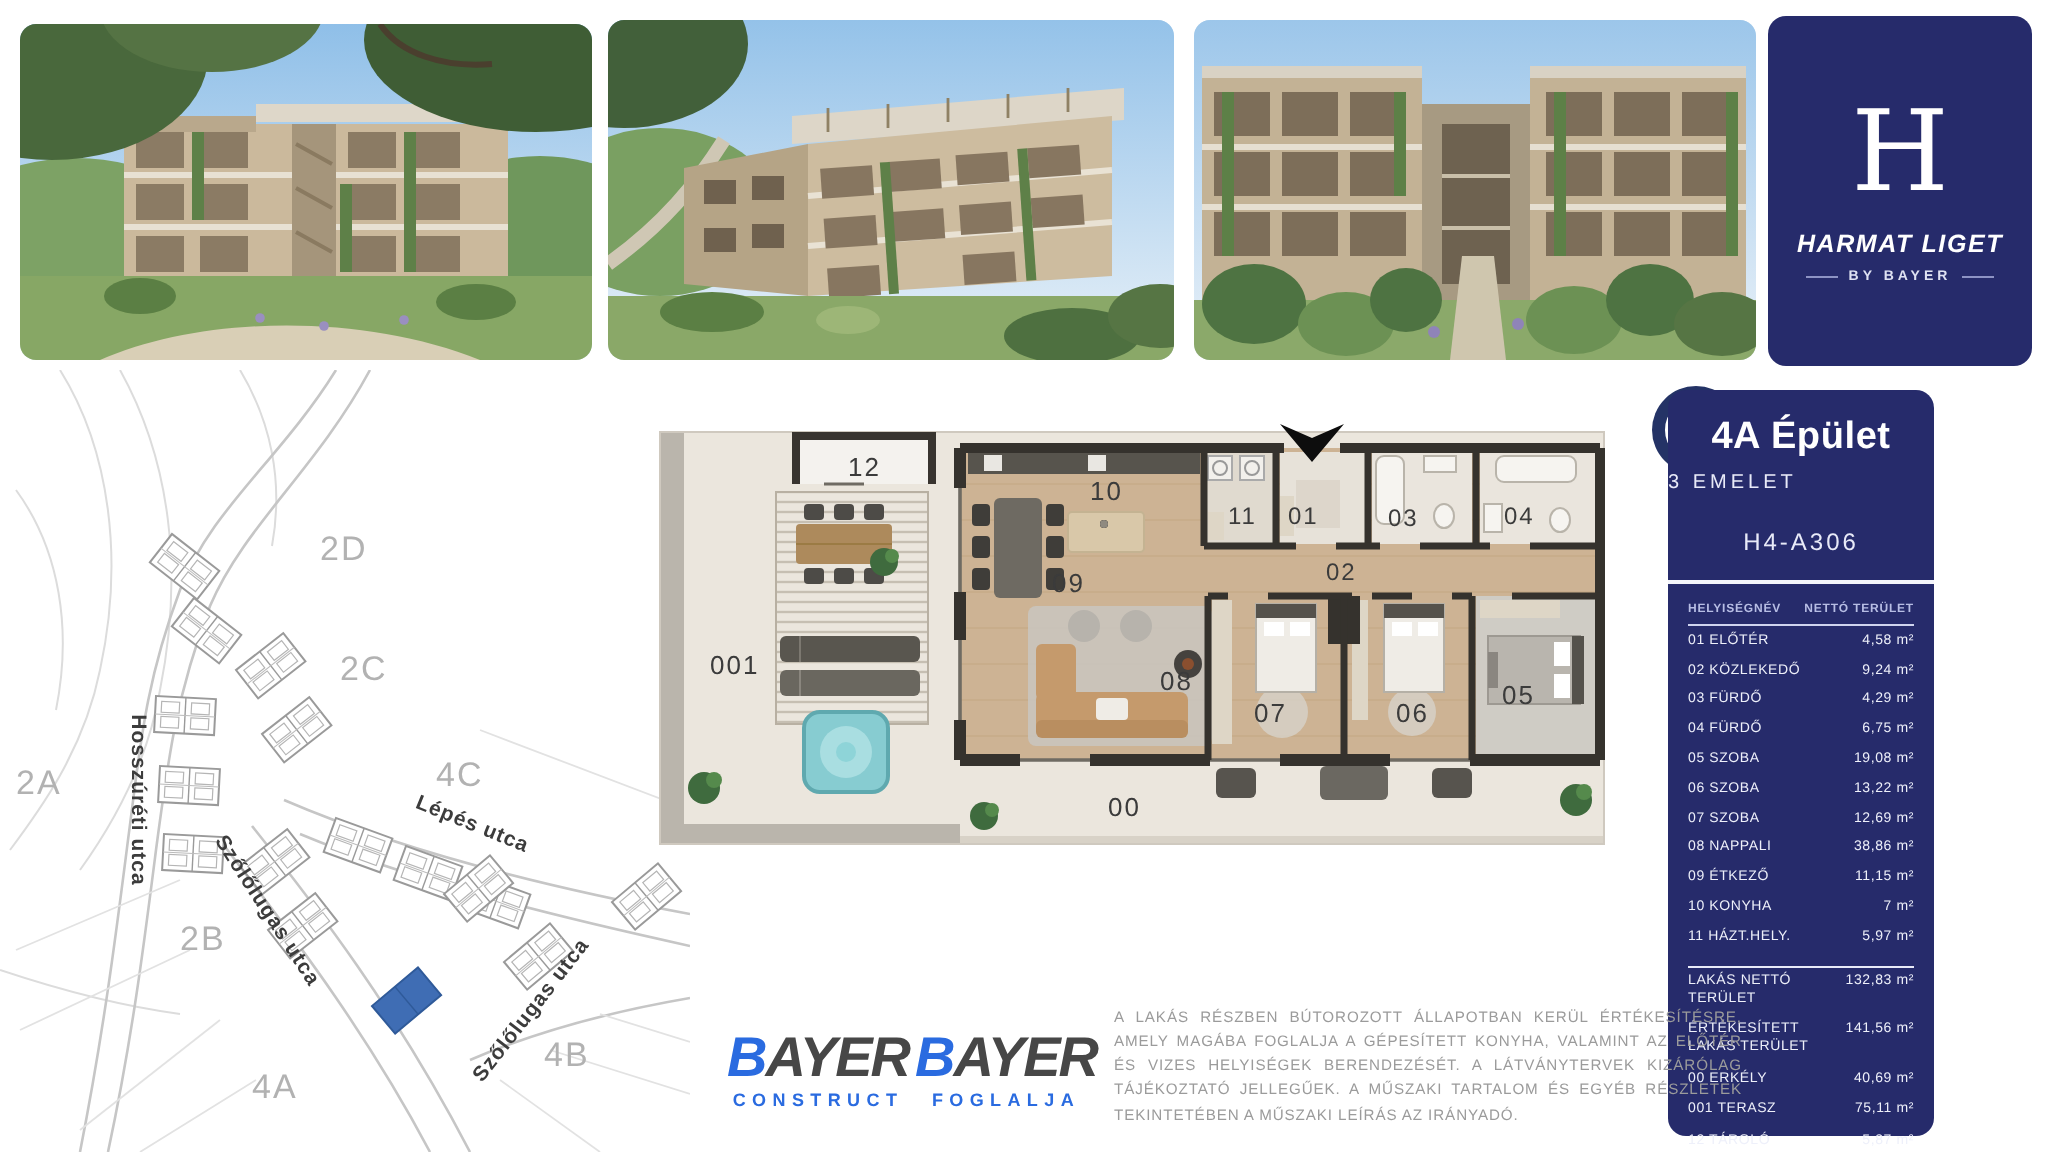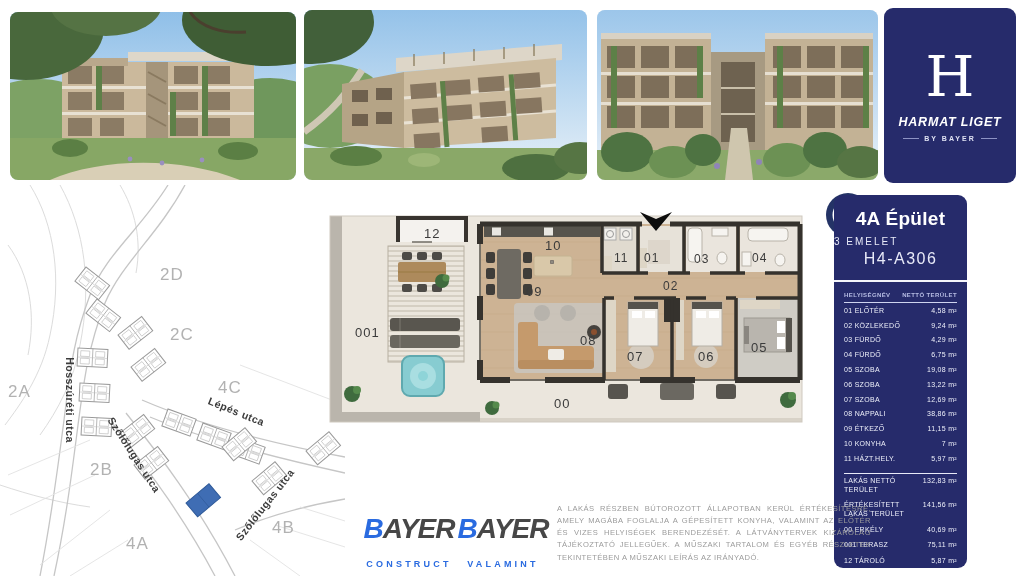--- a/index.html
+++ b/index.html
@@ -16,21 +16,21 @@
                align-items:center;justify-content:center;}
   .brand-h{font-family:"DejaVu Serif",serif;font-size:56px;line-height:1;font-weight:400;}
   .brand-title{font-size:12.5px;font-weight:bold;letter-spacing:0.8px;margin-top:10px;font-style:italic;}
   .brand-sub{display:flex;align-items:center;gap:5px;margin-top:6px;}
   .brand-sub .dash{width:16px;height:1px;background:#8d93c4;}
   .brand-sub .txt{font-size:7px;font-weight:bold;letter-spacing:2px;color:#dfe2f3;}
 
   #info-panel{left:834px;top:195px;width:133px;height:373px;padding-top:13px;}
   .info-title{font-size:19px;font-weight:600;text-align:center;letter-spacing:0.3px;}
   .info-floor{font-size:10px;letter-spacing:2px;text-align:left;margin-top:6px;color:#e8eaf8;}
-  .info-unit{font-size:16px;letter-spacing:1.5px;text-align:center;margin-top:3px;color:#e8eaf8;}
+  .info-unit{font-size:12px;letter-spacing:1.5px;text-align:center;margin-top:17px;color:#e8eaf8;}
   .rule-thick{height:2px;background:#f4f5fb;margin-top:12px;}
   .tbl{padding:0 10px;}
   .thead{display:flex;justify-content:space-between;margin-top:10px;padding-bottom:4px;
          border-bottom:1px solid #cfd4ef;font-size:6px;letter-spacing:0.4px;color:#b7bde4;font-weight:bold;}
   .trow{display:flex;justify-content:space-between;align-items:flex-start;padding:3.9px 0;
         font-size:7px;color:#eef0fa;letter-spacing:0.3px;}
   .trow .tarea{text-align:right;white-space:nowrap;}
   .rule-thin{height:1px;background:#e8eaf8;margin:7px 10px 0 10px;}
   .srow{padding:3.4px 0;}
   .srow .tname{max-width:74px;line-height:1.25;}
@@ -38,21 +38,21 @@
   #compass{position:absolute;left:825px;top:192px;width:46px;height:46px;}
   #site-map{position:absolute;left:0;top:185px;width:345px;height:391px;}
   #floor-plan{position:absolute;left:322px;top:210px;width:482px;height:222px;}
 
   .bayer-logo{position:absolute;display:flex;flex-direction:column;align-items:center;width:92px;}
   #logo-construct{left:363px;top:516px;}
   #logo-property{left:457px;top:516px;}
   .bayer-word{font-weight:bold;font-style:italic;font-size:28px;line-height:0.95;
               letter-spacing:-1px;color:#474747;white-space:nowrap;}
   .bayer-word .b{color:#2a6be0;}
-  .bayer-sub{font-weight:bold;font-size:9px;letter-spacing:3.2px;color:#2a6be0;margin-top:16px;white-space:nowrap;}
+  .bayer-sub{font-weight:bold;font-size:9px;letter-spacing:3.2px;color:#2a6be0;margin-top:2px;white-space:nowrap;}
 
   #disclaimer{position:absolute;left:557px;top:503px;width:314px;font-size:7.6px;line-height:1.6;
               letter-spacing:0.45px;color:#9b9b9b;text-align:justify;}
 
   .map-area-label{font-size:17px;fill:#b2b2b2;letter-spacing:1px;}
   .map-street{font-size:10.5px;font-weight:bold;fill:#3c3c3c;letter-spacing:0.5px;}
   .fp-label{font-size:13px;fill:#3b3b3b;letter-spacing:1px;}
   .fp-label-sm{font-size:12px;fill:#3b3b3b;letter-spacing:1px;}
 </style>
 </head>
@@ -580,18 +580,18 @@
     <text class="fp-label" x="355" y="337">001</text>
     <text class="fp-label" x="554" y="408">00</text>
   </svg>
 
   <div class="bayer-logo" id="logo-construct">
     <div class="bayer-word"><span class="b">B</span><span>AYER</span></div>
     <div class="bayer-sub">CONSTRUCT</div>
   </div>
   <div class="bayer-logo" id="logo-property">
     <div class="bayer-word"><span class="b">B</span><span>AYER</span></div>
-    <div class="bayer-sub">VALAMINT</div>
+    <div class="bayer-sub">FOGLALJA</div>
   </div>
 
   <div id="disclaimer">A LAKÁS RÉSZBEN BÚTOROZOTT ÁLLAPOTBAN KERÜL ÉRTÉKESÍTÉSRE, AMELY MAGÁBA FOGLALJA A GÉPESÍTETT KONYHA, VALAMINT AZ ELŐTÉR ÉS VIZES HELYISÉGEK BERENDEZÉSÉT. A LÁTVÁNYTERVEK KIZÁRÓLAG TÁJÉKOZTATÓ JELLEGŰEK. A MŰSZAKI TARTALOM ÉS EGYÉB RÉSZLETEK TEKINTETÉBEN A MŰSZAKI LEÍRÁS AZ IRÁNYADÓ.</div>
 
 </div>
 
 </body></html>

